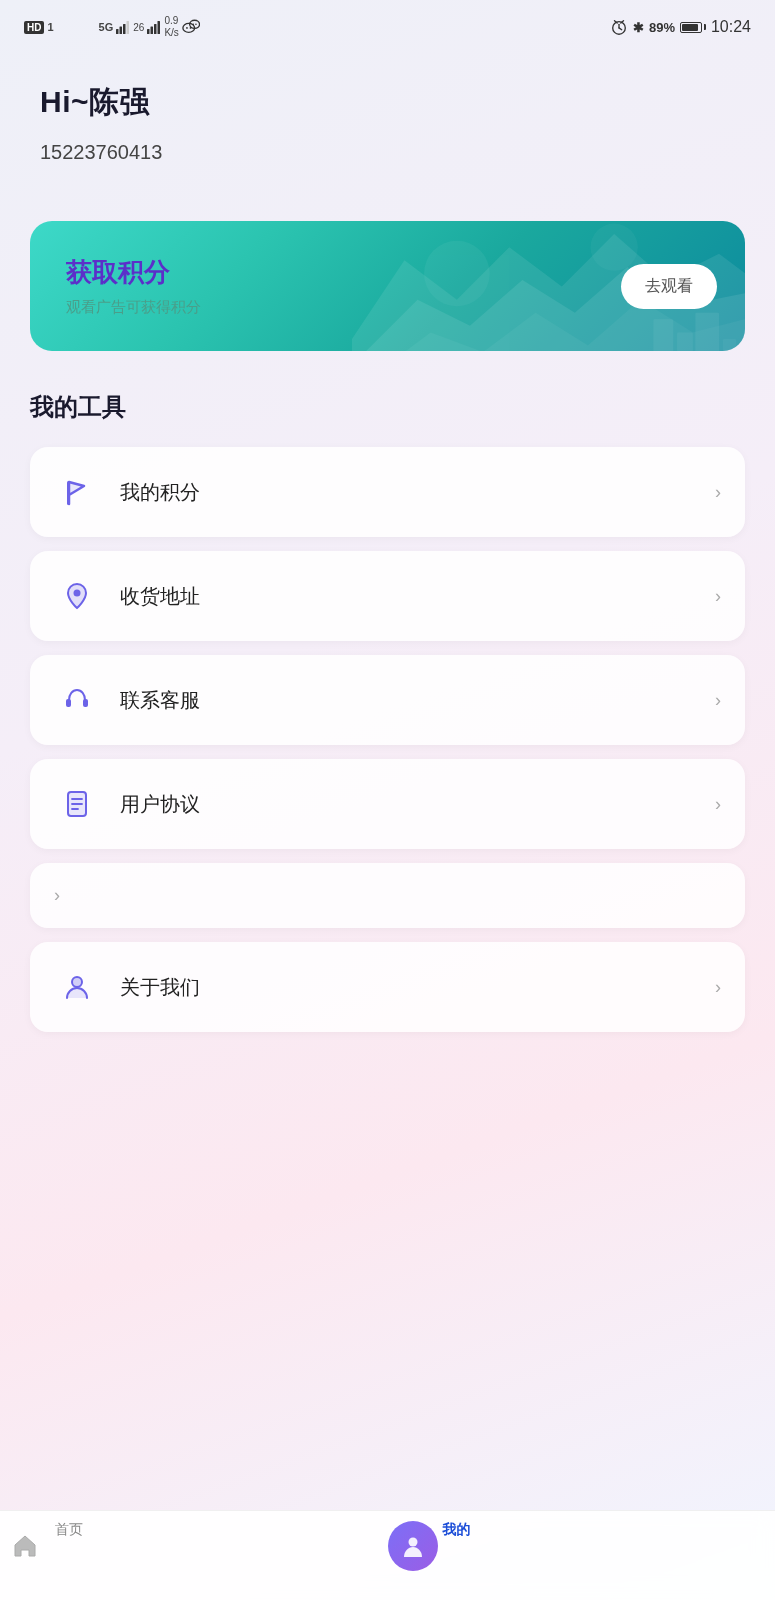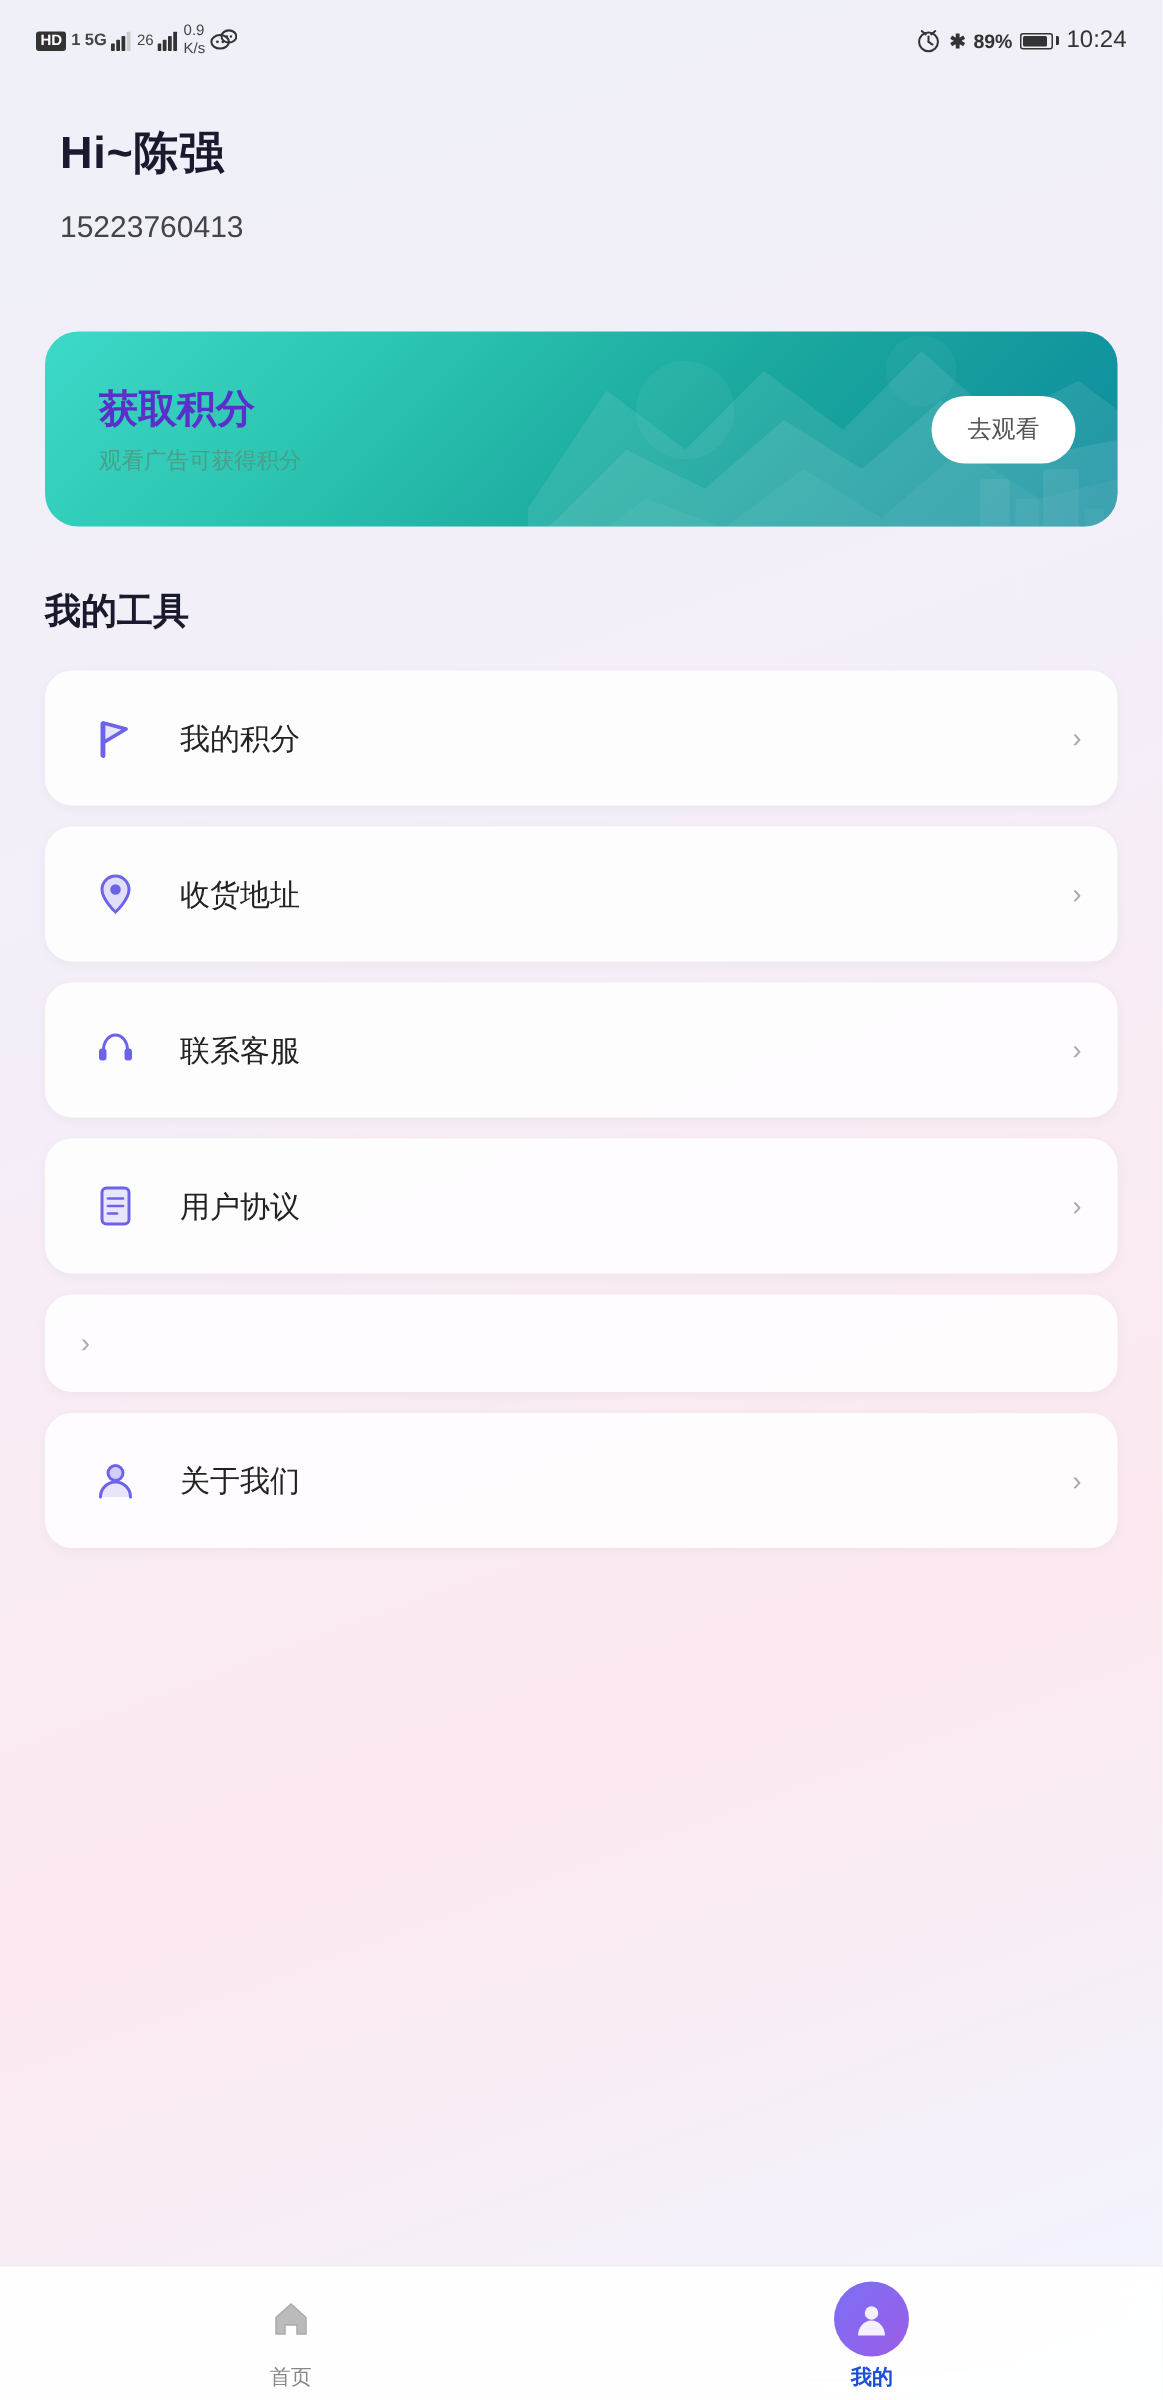--- a/index.html
+++ b/index.html
@@ -201,22 +201,21 @@
       background: rgba(255,255,255,0.92);
       backdrop-filter: blur(10px);
       display: flex;
       align-items: flex-start;
       justify-content: space-around;
       padding-top: 10px;
       border-top: 1px solid rgba(0,0,0,0.06);
     }
     .nav-item {
       display: flex;
-      flex-direction: column;
-      align-items: center;
+      flex-direction: row;
       gap: 5px;
       cursor: pointer;
       flex: 1;
     }
     .nav-icon-wrap {
       width: 50px;
       height: 50px;
       display: flex;
       align-items: center;
       justify-content: center;
@@ -239,21 +238,21 @@
       display: block;
     }
   </style>
 </head>
 <body>
 
 <div class="status-bar">
   <div class="status-left">
     <span style="background:#333;color:white;font-size:10px;padding:1px 3px;border-radius:2px;font-weight:700;">HD</span>
     <span style="font-size:11px;font-weight:700;">1</span>
-    <span style="font-size:11px;font-weight:700;">5G</span>
+    <span style="font-size:11px;font-weight:700;margin-left:42px;">5G</span>
     <svg width="14" height="13" viewBox="0 0 14 13">
         <rect x="0" y="8" width="2.5" height="5" rx="0.5" fill="#333"></rect>
         <rect x="3.5" y="5.5" width="2.5" height="7.5" rx="0.5" fill="#333"></rect>
         <rect x="7" y="3" width="2.5" height="10" rx="0.5" fill="#333"></rect>
         <rect x="10.5" y="0" width="2.5" height="13" rx="0.5" fill="#ccc"></rect>
       </svg>
     <span style="font-size:10px;">26</span>
     <svg width="14" height="13" viewBox="0 0 14 13">
         <rect x="0" y="8" width="2.5" height="5" rx="0.5" fill="#333"></rect>
         <rect x="3.5" y="5.5" width="2.5" height="7.5" rx="0.5" fill="#333"></rect>

